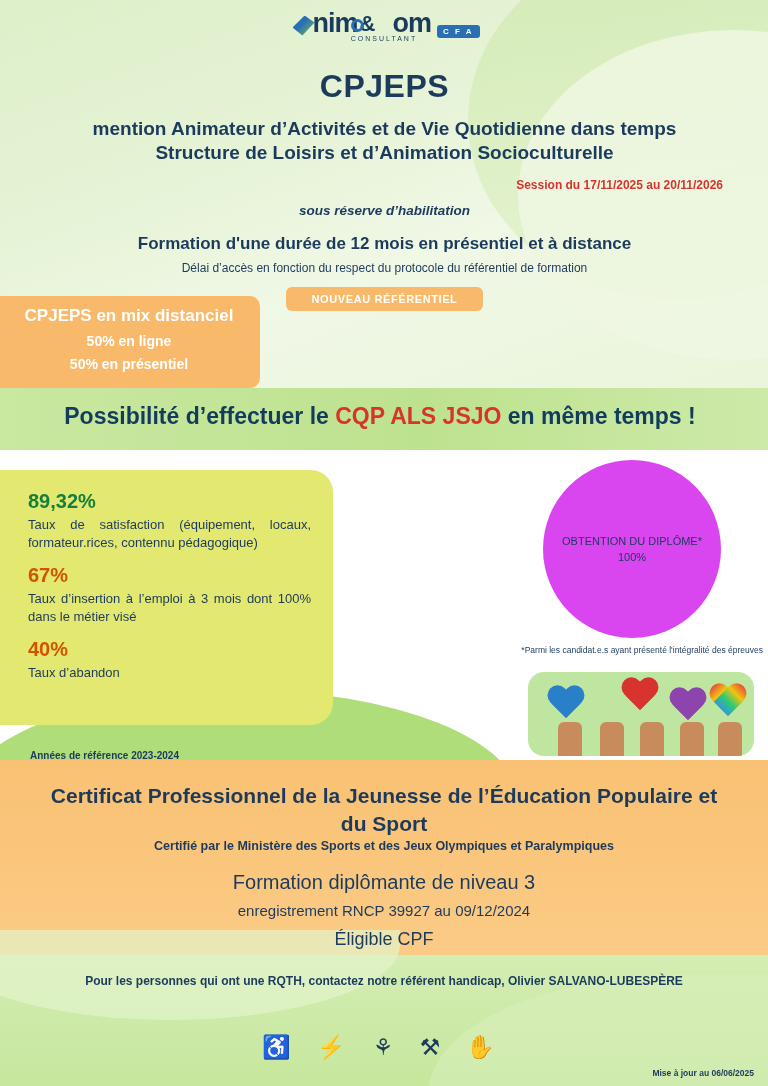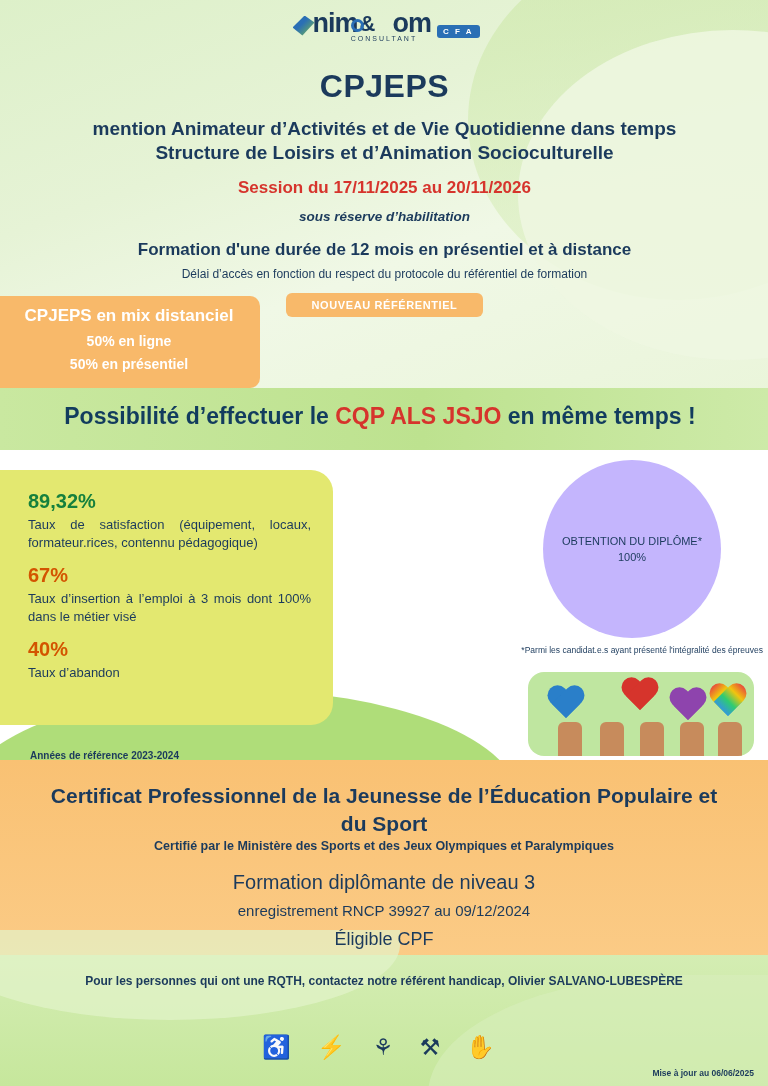--- a/index.html
+++ b/index.html
@@ -88,21 +88,21 @@
     letter-spacing:2px; padding:2px 6px; border-radius:3px; position:relative; top:8px; left:4px;
   }
 
   
   .header { position:absolute; left:0; top:68px; width:677px; text-align:center; z-index:4;margin-left:46px; }
   .title { font-size:32px; font-weight:bold; color:#1b3a5c; letter-spacing:.5px; }
   .subtitle {
     font-size:19px; font-weight:bold; color:#1b3a5c; line-height:1.25;
     margin-top:12px; padding:0 22px;
   }
-  .session { font-size:17px; font-weight:bold; color:#d6342c; margin-top:13px; }
+  .session { font-size:12px; font-weight:bold; color:#d6342c; margin-top:13px;text-align:right; }
   .reserve { font-size:13.5px; font-weight:bold; color:#1b3a5c; margin-top:11px;font-style:italic; }
   .duree { font-size:17px; font-weight:bold; color:#1b3a5c; margin-top:16px; }
   .delai { font-size:12px; color:#1b3a5c; margin-top:7px; }
   .badge-ref {
     display:inline-block; margin-top:12px; background:#f8b96a; color:#ffffff;
     font-size:11px; font-weight:bold; letter-spacing:.6px; padding:6px 26px;
     border-radius:6px;
   }
 
   
@@ -130,21 +130,21 @@
   .stat-num.orange { color:#d35400; }
   .stat-txt { font-size:13px; color:#1b3a5c; margin-top:3px; text-align:justify; line-height:1.35; }
   .stat-block { margin-bottom:13px; }
   .years {
     position:absolute; left:30px; top:750px; font-size:10px; font-weight:bold; color:#1b3a5c; z-index:7;
   }
 
   
   .circle {
     position:absolute; left:543px; top:460px; width:178px; height:178px;
-    background:#c4b5fd; border-radius:50%; z-index:6;
+    background:#d946ef; border-radius:50%; z-index:6;
     display:flex; flex-direction:column; align-items:center; justify-content:center;
     color:#1b3a5c; font-size:11px; text-align:center; line-height:1.5;
   }
   .circle-pct { font-size:11px; }
   .circle-note {
     position:absolute; left:498px; top:645px; width:265px; text-align:right;
     font-size:8.5px; color:#1b3a5c; z-index:6;
   }
 
   

